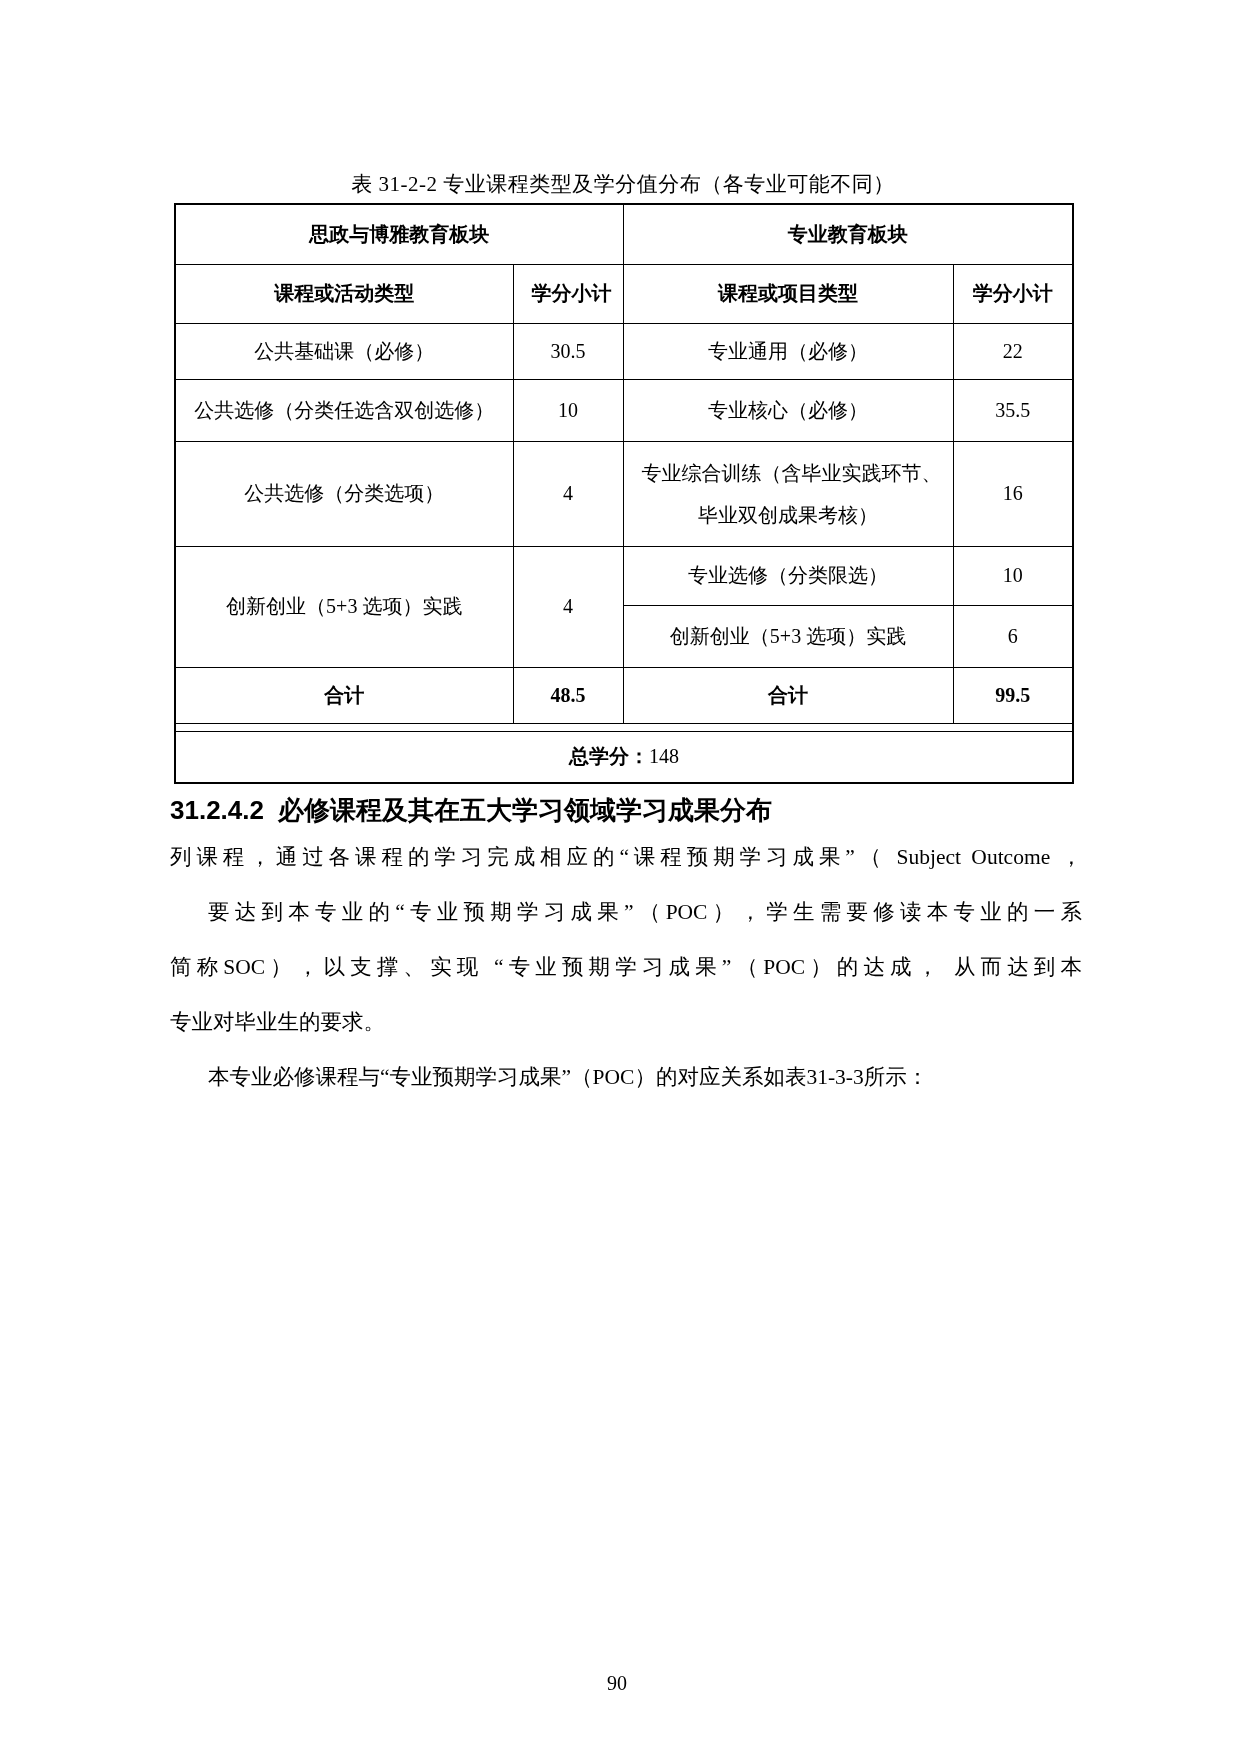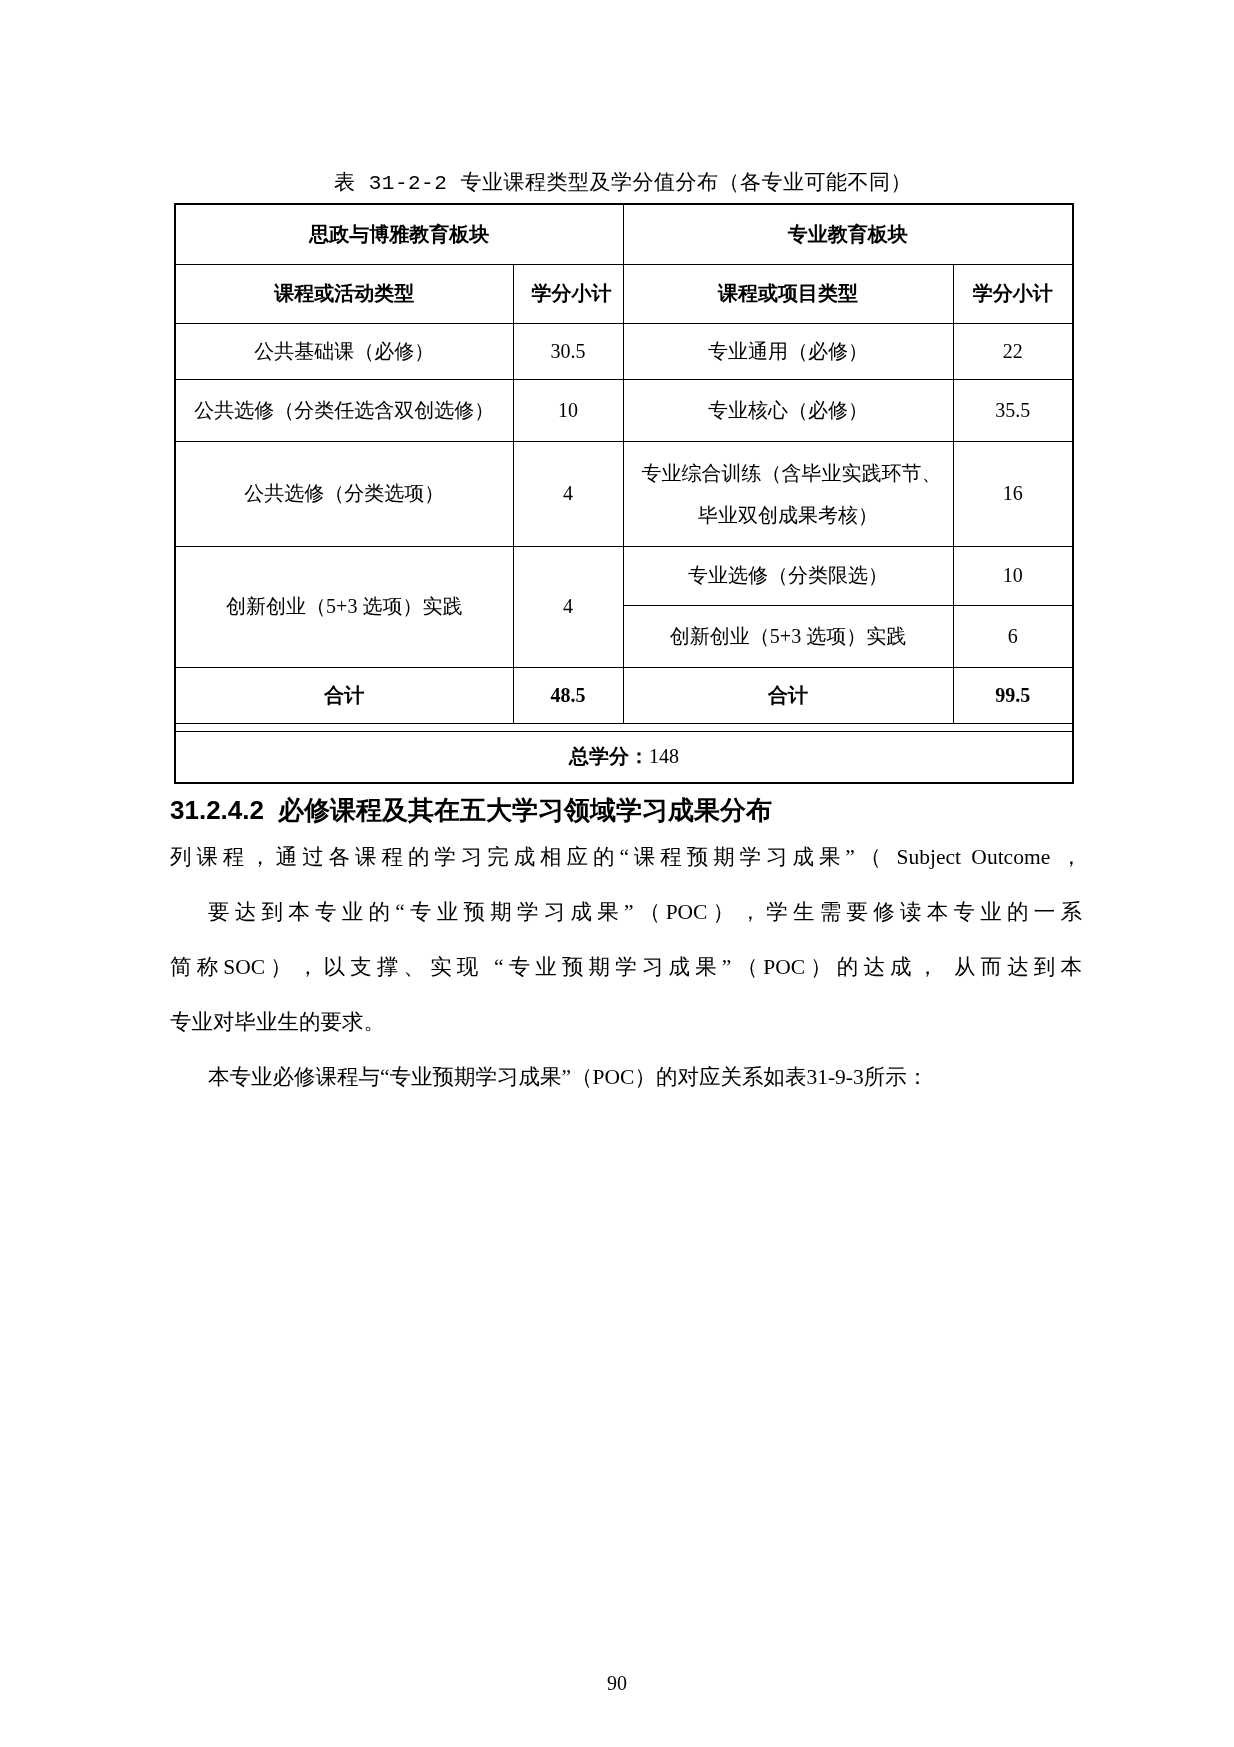--- a/index.html
+++ b/index.html
@@ -3,21 +3,21 @@
 <meta charset="utf-8">
 <style>
   * { margin: 0; padding: 0; box-sizing: border-box; }
   html, body { background: #ffffff; }
   body {
     width: 1234px; height: 1747px;
     position: relative;
     color: #000;
     font-family: "Liberation Serif", "DejaVu Serif", serif;
   }
-  .serif { font-family: Liberation Mono, monospace; }
+  .serif { font-family: Liberation Serif, serif; }
   .sans  { font-family: Liberation Serif, serif; }
 
   .caption {
     position: absolute; top: 169px; left: 174px; width: 898px;
     height: 30px; line-height: 30px;
     text-align: center; font-size: 21px; letter-spacing: 0.5px;
   }
 
   table.credits {
     position: absolute; top: 203px; left: 174px; width: 898px;
@@ -139,16 +139,16 @@
 </div>
 
 <div class="para p1">
   <div class="pline justify">列课程，通过各课程的学习完成相应的“课程预期学习成果”（ Subject Outcome ，</div>
   <div class="pline justify indent">要达到本专业的“专业预期学习成果”（POC），学生需要修读本专业的一系</div>
   <div class="pline justify">简称SOC），以支撑、实现 “专业预期学习成果”（POC）的达成， 从而达到本</div>
   <div class="pline">专业对毕业生的要求。</div>
 </div>
 
 <div class="para p2">
-  <div class="pline indent">本专业必修课程与“专业预期学习成果”（POC）的对应关系如表31-9-3所示：</div>
+  <div class="pline indent">本专业必修课程与“专业预期学习成果”（POC）的对应关系如表31-3-3所示：</div>
 </div>
 
 <div class="pagenum">90</div>
 
 </body></html>

